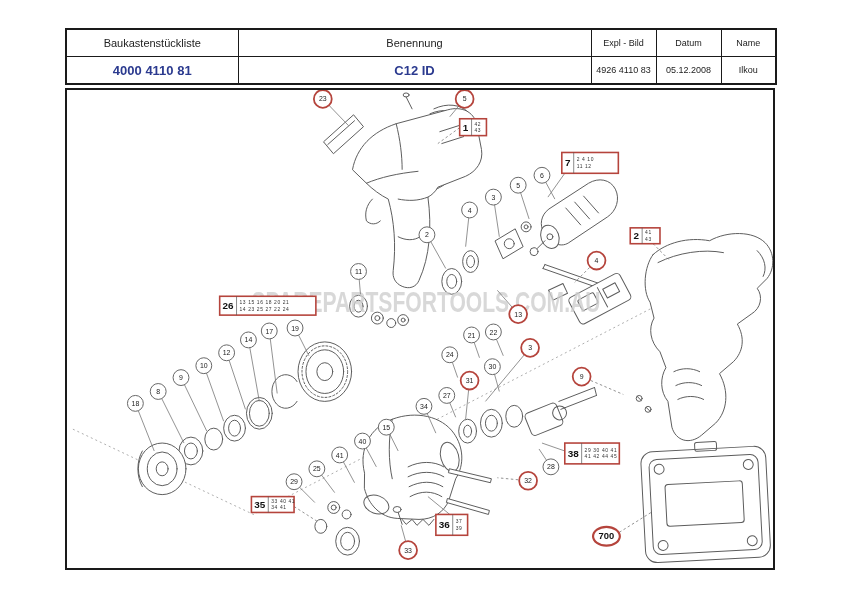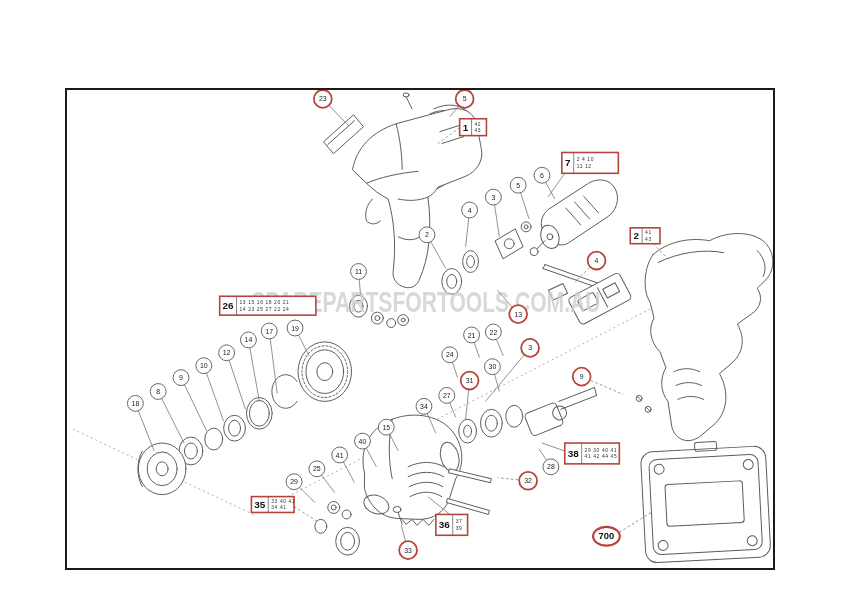--- a/index.html
+++ b/index.html
@@ -38,20 +38,34 @@
 
 <table class="header-table">
   <colgroup>
     <col style="width:172px">
       <col style="width:353px">
       <col style="width:65px">
     <col style="width:65px">
       <col style="width:55px">
   </colgroup>
   <tbody>
+      <tr>
+    <td class="h-lg">Baukastenstückliste</td>
+    <td class="h-lg">Benennung</td>
+    <td class="h-sm">Expl - Bild</td>
+    <td class="h-sm">Datum</td>
+    <td class="h-sm">Name</td>
+  </tr>
+  <tr>
+    <td class="v-main">4000 4110 81</td>
+    <td class="v-main">C12 ID</td>
+    <td class="v-small">4926 4110 83</td>
+    <td class="v-small">05.12.2008</td>
+    <td class="v-small">Ilkou</td>
+  </tr>
 </tbody>
   </table>
 
 <div class="diagram-frame">
   <svg viewBox="65 88 710 482">
 
     <g>
 
       <path class="axis" stroke-dasharray="2,3" d="M70,430 L252,516 L700,284"></path>
 

